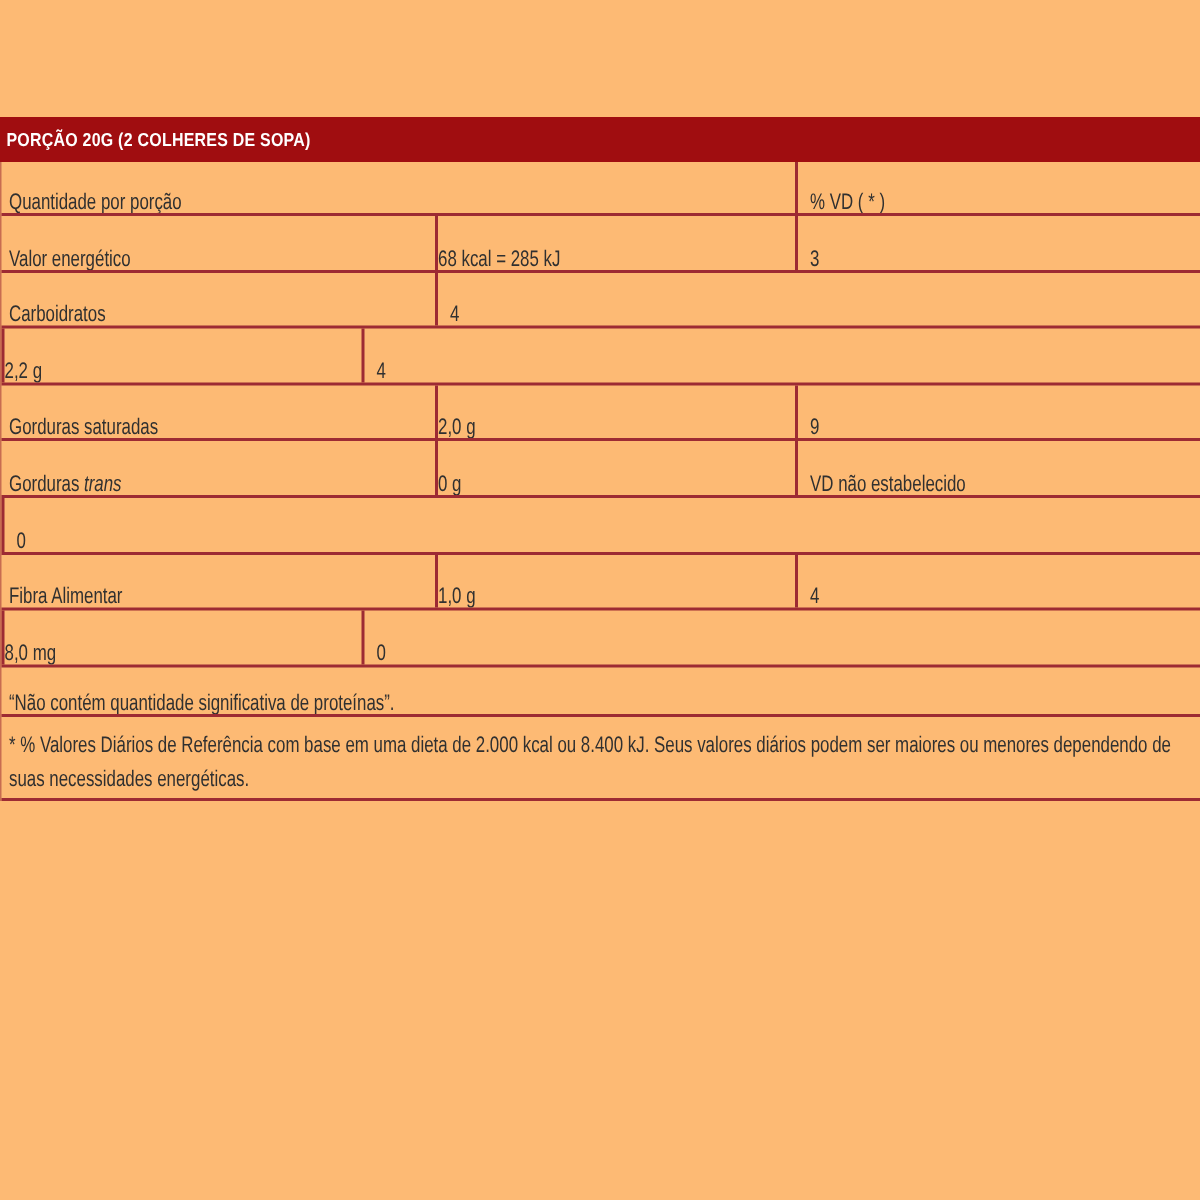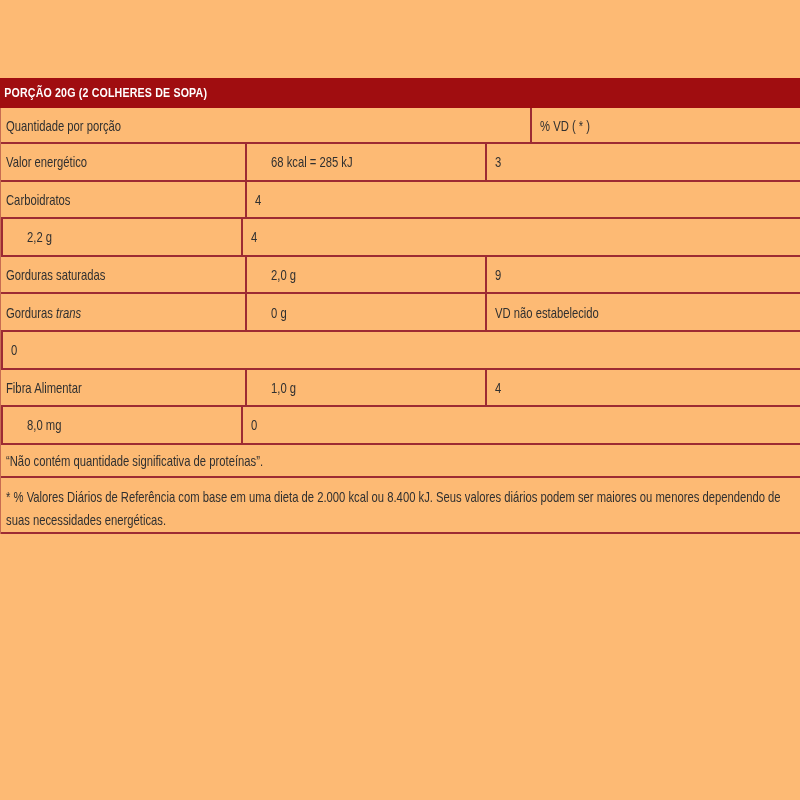--- a/index.html
+++ b/index.html
@@ -26,23 +26,23 @@
   .ntable{
     position:absolute;left:0;top:108px;width:1030px;
     border-left:1px solid rgba(157,43,51,.55);
     font-size:15px;
   }
   .row{display:flex;border-bottom:2px solid var(--line);}
   .row-h{height:36px;}
   .row-d{height:37.6px;}
   .row-n{height:33px;}
   .row-f{height:56px;display:block;}
-  .cell{display:flex;align-items:center;overflow:hidden;}
-  .c1{width:244px;padding-left:5px;}
-  .c2{width:240px;border-left:2px solid var(--line);padding-left:24px;}
+  .cell{display:flex;align-items:flex-end;overflow:hidden;}
+  .c1{width:289px;padding-left:5px;}
+  .c2{width:240px;border-left:2px solid var(--line);padding-left:0;}
   .c3{flex:1;border-left:2px solid var(--line);padding-left:8px;}
   .hc1{width:529px;padding-left:5px;}
   .hc3{flex:1;border-left:2px solid var(--line);padding-left:8px;}
   .ct{
     display:inline-block;transform:scaleX(.75);transform-origin:0 50%;
     white-space:nowrap;line-height:1;
   }
   .fullcell{width:100%;padding-left:5px;}
   .foot{padding:7px 0 0 5px;}
   .foot .ct{display:block;line-height:23px;transform:scaleX(.75);transform-origin:0 0;}

